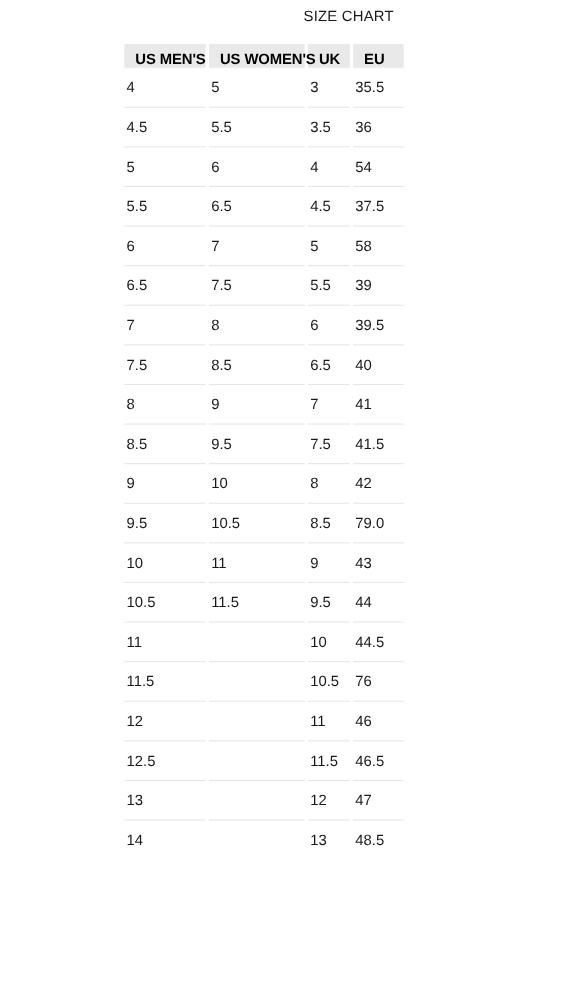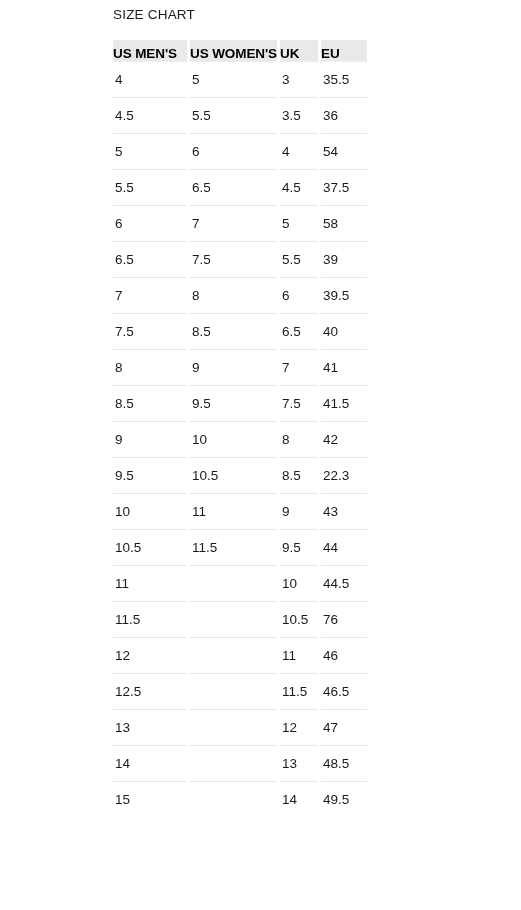--- a/index.html
+++ b/index.html
@@ -27,20 +27,21 @@
     padding-top: 7px;
   }
 
   .size-chart-label {
     font-size: 13.5px;
     font-weight: 400;
     letter-spacing: 0.2px;
     color: #1a1a1a;
     line-height: 16px;
     margin: 0 0 0 0;
+    text-align: center;
   }
 
   .chart-title {
     font-size: 15px;
     font-weight: bold;
     letter-spacing: 0.1px;
     color: #000000;
     line-height: 18px;
     margin: 21px 0 0 0;
     white-space: nowrap;
@@ -55,21 +56,21 @@
     width: 248px;
   }
 
   table.size-table th {
     background: #e9e9e9;
     font-size: 13.5px;
     font-weight: bold;
     color: #000000;
     text-align: left;
     vertical-align: top;
-    padding: 6px 0 0 0;
+    padding: 6px 0 0 10px;
     height: 15px;
     box-sizing: border-box;
     letter-spacing: -0.1px;
     white-space: nowrap;
   }
 
   table.size-table td {
     font-size: 13.5px;
     font-weight: 400;
     color: #1a1a1a;
@@ -191,21 +192,21 @@
           <tr>
             <td>9</td>
             <td>10</td>
             <td class="uk-cell">8</td>
             <td>42</td>
           </tr>
           <tr>
             <td>9.5</td>
             <td>10.5</td>
             <td class="uk-cell">8.5</td>
-            <td>22.3</td>
+            <td>79.0</td>
           </tr>
           <tr>
             <td>10</td>
             <td>11</td>
             <td class="uk-cell">9</td>
             <td>43</td>
           </tr>
           <tr>
             <td>10.5</td>
             <td>11.5</td>
@@ -241,23 +242,17 @@
             <td class="empty-cell"></td>
             <td class="uk-cell">12</td>
             <td>47</td>
           </tr>
           <tr>
             <td>14</td>
             <td class="empty-cell"></td>
             <td class="uk-cell">13</td>
             <td>48.5</td>
           </tr>
-          <tr>
-            <td>15</td>
-            <td class="empty-cell"></td>
-            <td class="uk-cell">14</td>
-            <td>49.5</td>
-          </tr>
         </tbody>
     </table>
 
   </div>
 </div>
 
 </body></html>

